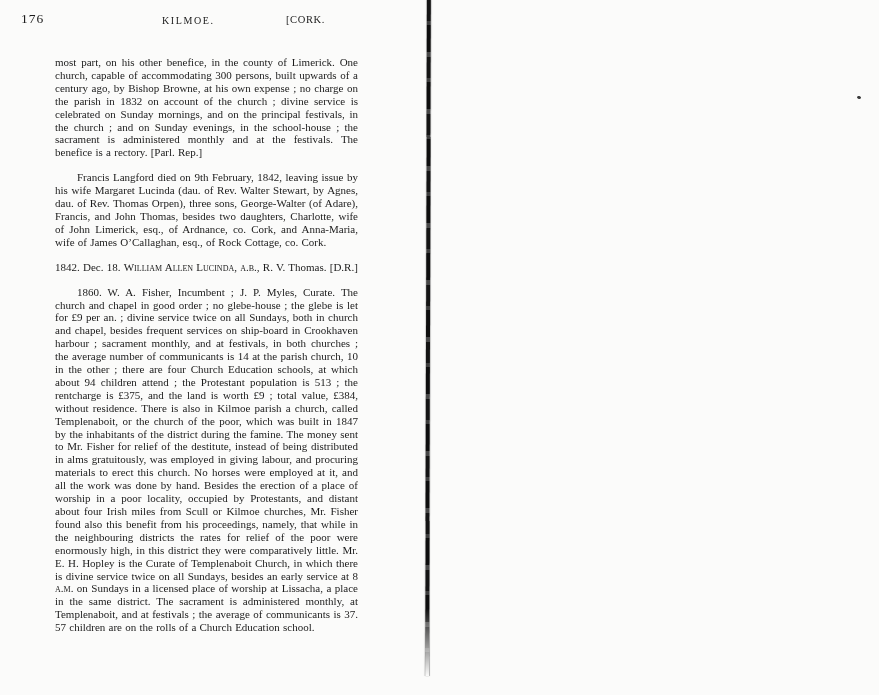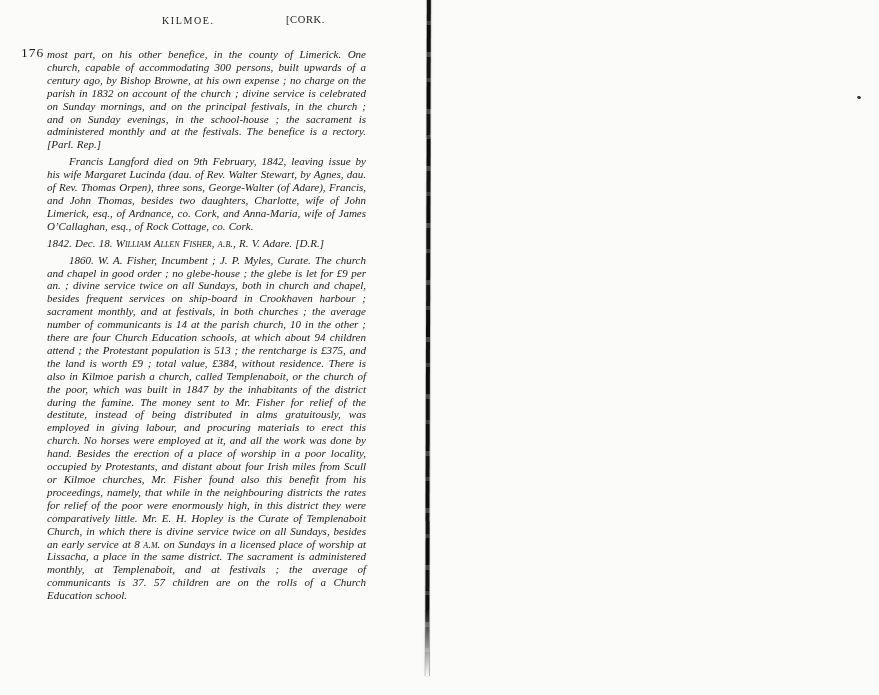--- a/index.html
+++ b/index.html
@@ -11,33 +11,33 @@
     background: #fbfbfa;
     color: #1b1b1b;
     font-family: "Liberation Serif", "DejaVu Serif", serif;
     overflow: hidden;
   }
   .page { position: absolute; top: 0; height: 695px; }
   #left-page  { left: 0;     width: 426px; }
   #right-page { left: 432px; width: 447px; }
 
   
-  .pagenum  { position: absolute; font-size: 13.5px; letter-spacing: 1px; margin-top: 34px; }
+  .pagenum  { position: absolute; font-size: 13.5px; letter-spacing: 1px; }
   .runhead  { position: absolute; font-size: 10px;  letter-spacing: 1.6px; text-align: right; }
   .corner   { position: absolute; font-size: 10.5px; letter-spacing: 0.6px; text-align: right; }
 
   #left-pagenum  { left: 21px;  top: 11px; }
   #left-runhead  { left: 162px; top: 15px; }
   #left-corner   { left: 286px; top: 14px; }
 
   
   .text-block { position: absolute; top: 44px; font-size: 11px; line-height: 12.9px; }
   #left-text  { left: 43px;  width: 327px; }
 
-  .text-block p { margin: 4px; text-align: justify; word-spacing: 0.5px; font-style: italic; }
+  .text-block p { margin: 12px; text-align: justify; word-spacing: 0.5px; }
 
   .opening { text-indent: 0; }
   #left-text  .para { text-indent: 22px; }
   .outdent { margin-left: -22px; margin-top: 4px; margin-bottom: 2px; text-indent: 0; }
   .sc { font-variant: small-caps; }
 
   
   #gutter {
     position: absolute;
     left: 426px; top: 0;
@@ -64,21 +64,21 @@
 </head>
 <body>
 
 <div class="page" id="left-page">
   <span class="pagenum" id="left-pagenum">176</span>
   <span class="runhead" id="left-runhead">KILMOE.</span>
   <span class="corner" id="left-corner">[CORK.</span>
   <div class="text-block" id="left-text">
       <p class="opening"><span>most part, on his other benefice, in the county of Limerick. One church, capable of accommodating 300 persons, built upwards of a century ago, by Bishop Browne, at his own expense ; no charge on the parish in 1832 on account of the church ; divine service is celebrated on Sunday mornings, and on the principal festivals, in the church ; and on Sunday evenings, in the school-house ; the sacrament is administered monthly and at the festivals.  The benefice is a rectory.  [Parl. Rep.]</span></p>
       <p class="para"><span>Francis Langford died on 9th February, 1842, leaving issue by his wife Margaret Lucinda (dau. of Rev. Walter Stewart, by Agnes, dau. of Rev. Thomas Orpen), three sons, George-Walter (of Adare), Francis, and John Thomas, besides two daughters, Charlotte, wife of John Limerick, esq., of Ardnance, co. Cork, and Anna-Maria, wife of James O’Callaghan, esq., of Rock Cottage, co. Cork.</span></p>
-      <p class="outdent"><span>1842. Dec. 18. </span><span class="sc">William Allen Fisher</span><span>, </span><span class="sc">a.b.</span><span>, R. V. Adare.  [D.R.]</span></p>
+      <p class="outdent"><span>1842. Dec. 18. </span><span class="sc">William Allen Lucinda</span><span>, </span><span class="sc">a.b.</span><span>, R. V. Thomas.  [D.R.]</span></p>
       <p class="para"><span>1860. W. A. Fisher, Incumbent ; J. P. Myles, Curate.  The church and chapel in good order ; no glebe-house ; the glebe is let for £9 per an. ; divine service twice on all Sundays, both in church and chapel, besides frequent services on ship-board in Crookhaven harbour ; sacrament monthly, and at festivals, in both churches ; the average number of communicants is 14 at the parish church, 10 in the other ; there are four Church Education schools, at which about 94 children attend ; the Protestant population is 513 ; the rentcharge is £375, and the land is worth £9 ; total value, £384, without residence.  There is also in Kilmoe parish a church, called Templenaboit, or the church of the poor, which was built in 1847 by the inhabitants of the district during the famine.  The money sent to Mr. Fisher for relief of the destitute, instead of being distributed in alms gratuitously, was employed in giving labour, and procuring materials to erect this church.  No horses were employed at it, and all the work was done by hand.  Besides the erection of a place of worship in a poor locality, occupied by Protestants, and distant about four Irish miles from Scull or Kilmoe churches, Mr. Fisher found also this benefit from his proceedings, namely, that while in the neighbouring districts the rates for relief of the poor were enormously high, in this district they were comparatively little.  Mr. E. H. Hopley is the Curate of Templenaboit Church, in which there is divine service twice on all Sundays, besides an early service at 8 </span><span class="sc">a.m.</span><span> on Sundays in a licensed place of worship at Lissacha, a place in the same district.  The sacrament is administered monthly, at Templenaboit, and at festivals ; the average of communicants is 37. 57 children are on the rolls of a Church Education school.</span></p>
     </div>
 </div>
 
 <div id="gutter"></div>
 
 <div class="page" id="right-page">
   
   
   

